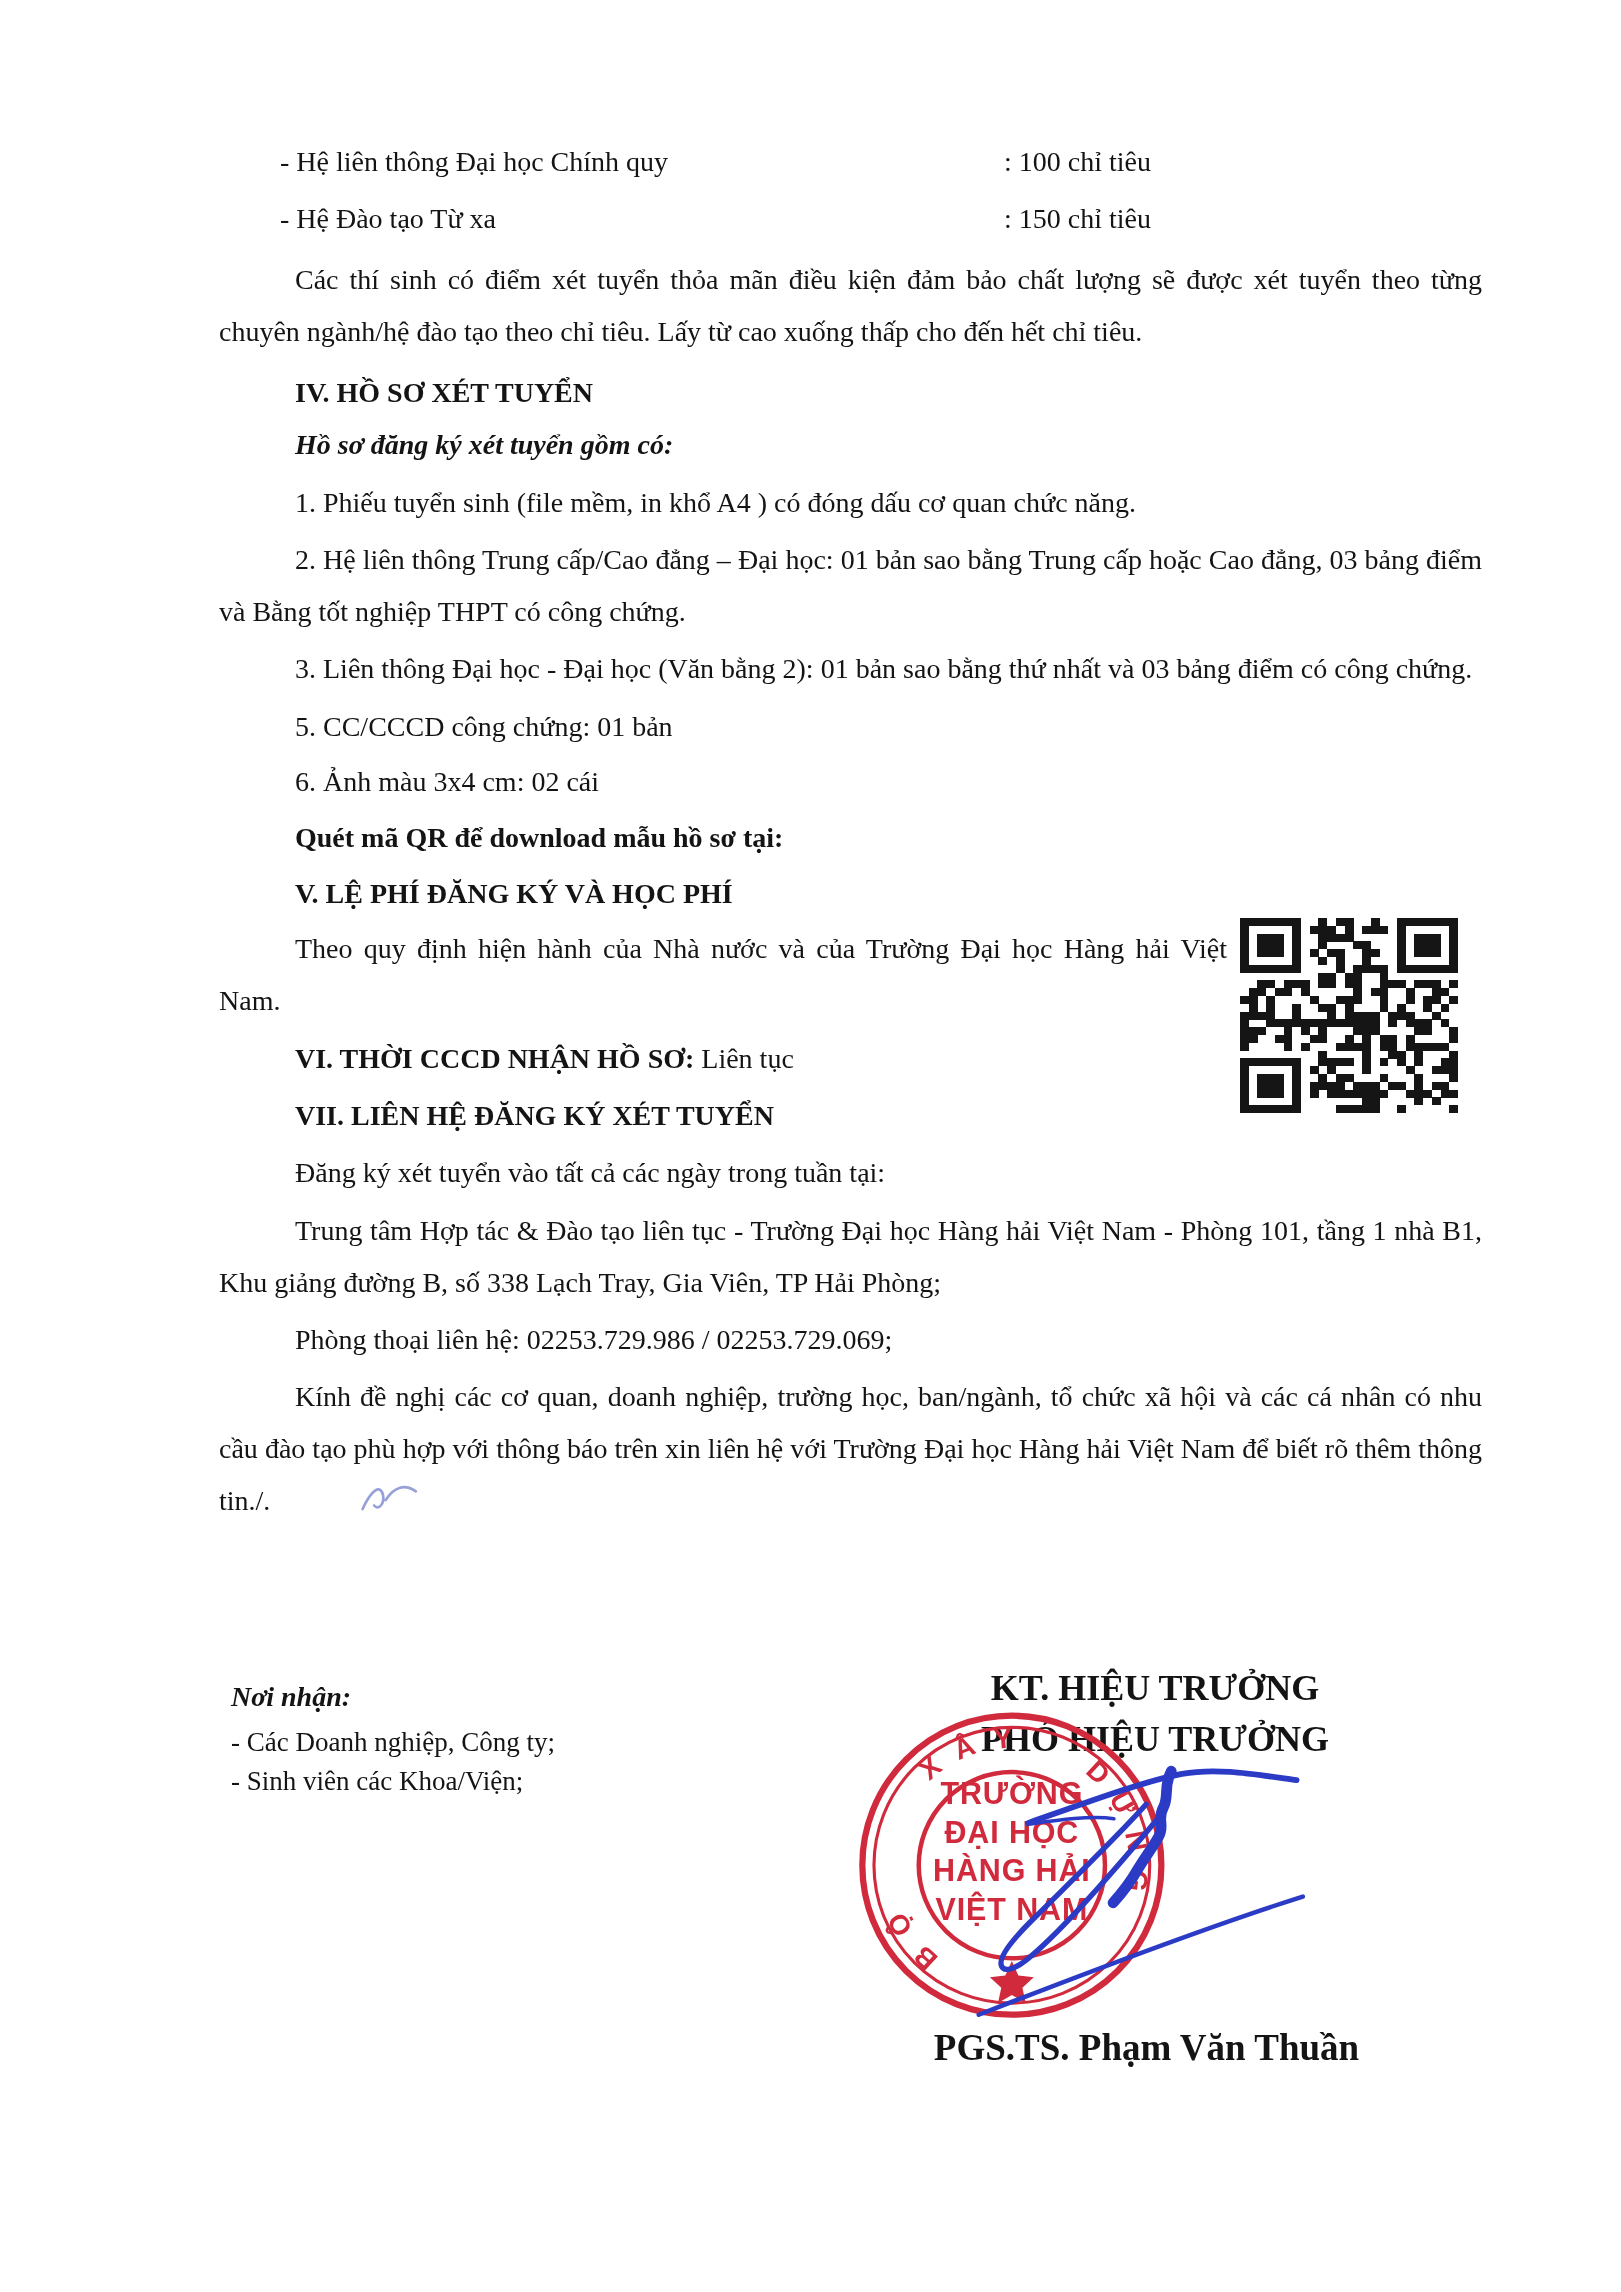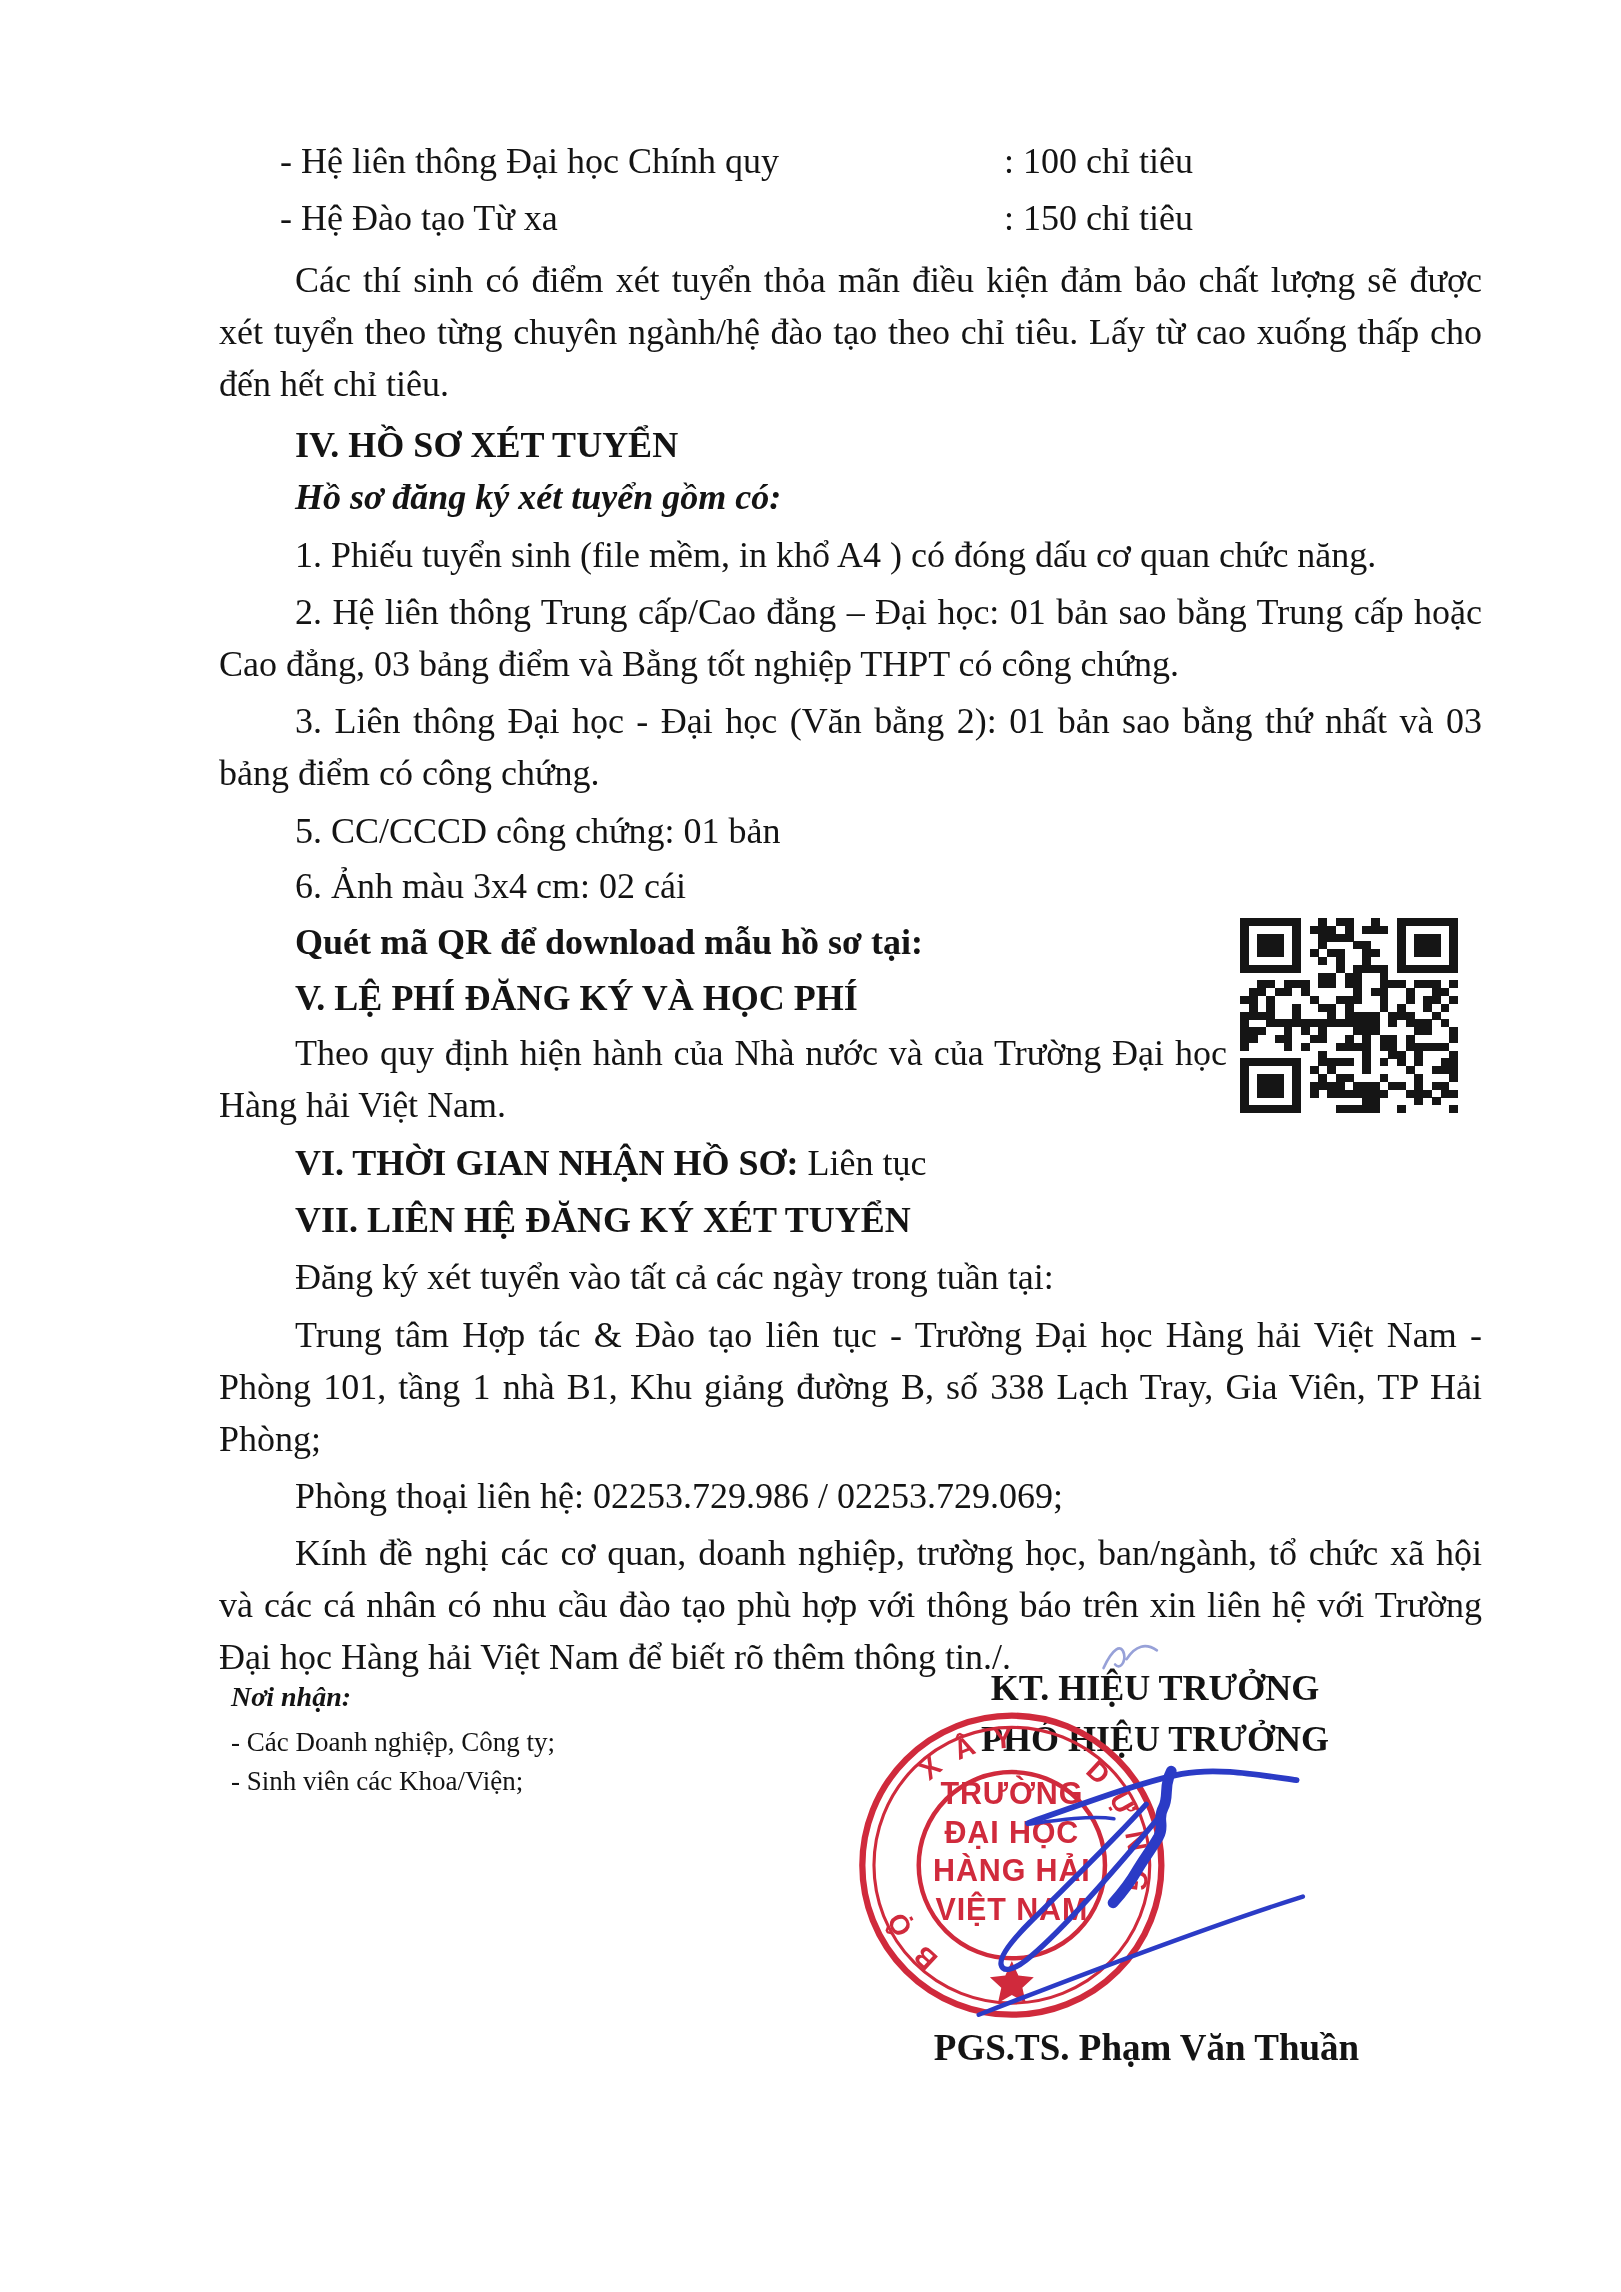--- a/index.html
+++ b/index.html
@@ -6,21 +6,21 @@
   .page{
     position:relative;
     width:1621px;height:2293px;
     background:#ffffff;
     font-family:"Liberation Serif", serif;
     color:#141414;
     overflow:hidden;
   }
   .content{
     position:absolute;top:133px;left:0;right:0;
-    font-size:36px;line-height:52px;
+    font-size:28px;line-height:52px;
   }
   .content p{margin:0 139px 0 219px;text-align:justify;text-indent:76px;}
   .quota-row{margin-left:280px;margin-right:134px;line-height:57px;}
   .q-label{display:inline-block;width:724px;}
   .heading{font-weight:bold;text-indent:76px;margin:5.4px 139px 0 219px;}
   .sub-bi{font-weight:bold;font-style:italic;}
   .b{font-weight:bold;}
   .n{font-weight:normal;}
   .qr-box{position:absolute;left:1240px;top:918px;width:218px;height:195px;}
   .qr-box svg{display:block;width:218px;height:195px;}
@@ -61,21 +61,21 @@
     <p style="margin-top:5.4px;">2. Hệ liên thông Trung cấp/Cao đẳng – Đại học: 01 bản sao bằng Trung cấp hoặc Cao đẳng, 03 bảng điểm và Bằng tốt nghiệp THPT có công chứng.</p>
     <p style="margin-top:5.4px;">3. Liên thông Đại học - Đại học (Văn bằng 2): 01 bản sao bằng thứ nhất và 03 bảng điểm có công chứng.</p>
     <p style="margin-top:5.4px;margin-right:403px;">5. CC/CCCD công chứng: 01 bản</p>
     <p style="margin-top:3.6px;margin-right:403px;">6. Ảnh màu 3x4 cm: 02 cái</p>
 
     <p class="b" style="margin-top:3.6px;margin-right:403px;">Quét mã QR để download mẫu hồ sơ tại:</p>
 
     <p class="heading" style="margin-top:3.6px;margin-right:403px;">V. LỆ PHÍ ĐĂNG KÝ VÀ HỌC PHÍ</p>
     <p style="margin-top:3.6px;margin-right:394px;">Theo quy định hiện hành của Nhà nước và của Trường Đại học Hàng hải Việt Nam.</p>
 
-    <p class="heading" style="margin-top:5.4px;"><span>VI. THỜI GIAN NHẬN HỒ SƠ:</span> <span class="n">Liên tục</span></p>
+    <p class="heading" style="margin-top:5.4px;"><span>VI. THỜI CCCD NHẬN HỒ SƠ:</span> <span class="n">Liên tục</span></p>
 
     <p class="heading" style="margin-top:5.4px;">VII. LIÊN HỆ ĐĂNG KÝ XÉT TUYỂN</p>
 
     <p style="margin-top:5.4px;">Đăng ký xét tuyển vào tất cả các ngày trong tuần tại:</p>
     <p style="margin-top:5.4px;">Trung tâm Hợp tác &amp; Đào tạo liên tục - Trường Đại học Hàng hải Việt Nam - Phòng 101, tầng 1 nhà B1, Khu giảng đường B, số 338 Lạch Tray, Gia Viên, TP Hải Phòng;</p>
     <p style="margin-top:5.4px;">Phòng thoại liên hệ:  02253.729.986 / 02253.729.069;</p>
     <p style="margin-top:5.4px;"><span>Kính đề nghị các cơ quan, doanh nghiệp, trường học, ban/ngành, tổ chức xã hội và các cá nhân có nhu cầu đào tạo phù hợp với thông báo trên xin liên hệ với Trường Đại học Hàng hải Việt Nam để biết rõ thêm thông tin./.</span><span class="inline-squiggle"><svg width="64" height="41" viewBox="0 0 72 46">
           <path d="M4,36 C14,14 24,8 27,20 C29,30 22,38 17,32 M30,26 C40,10 52,8 64,16" fill="none" stroke="#97a1d8" stroke-width="3" stroke-linecap="round"></path>
         </svg></span></p>
   </div>

